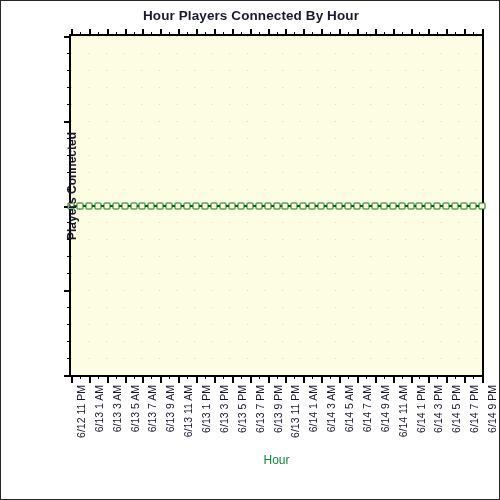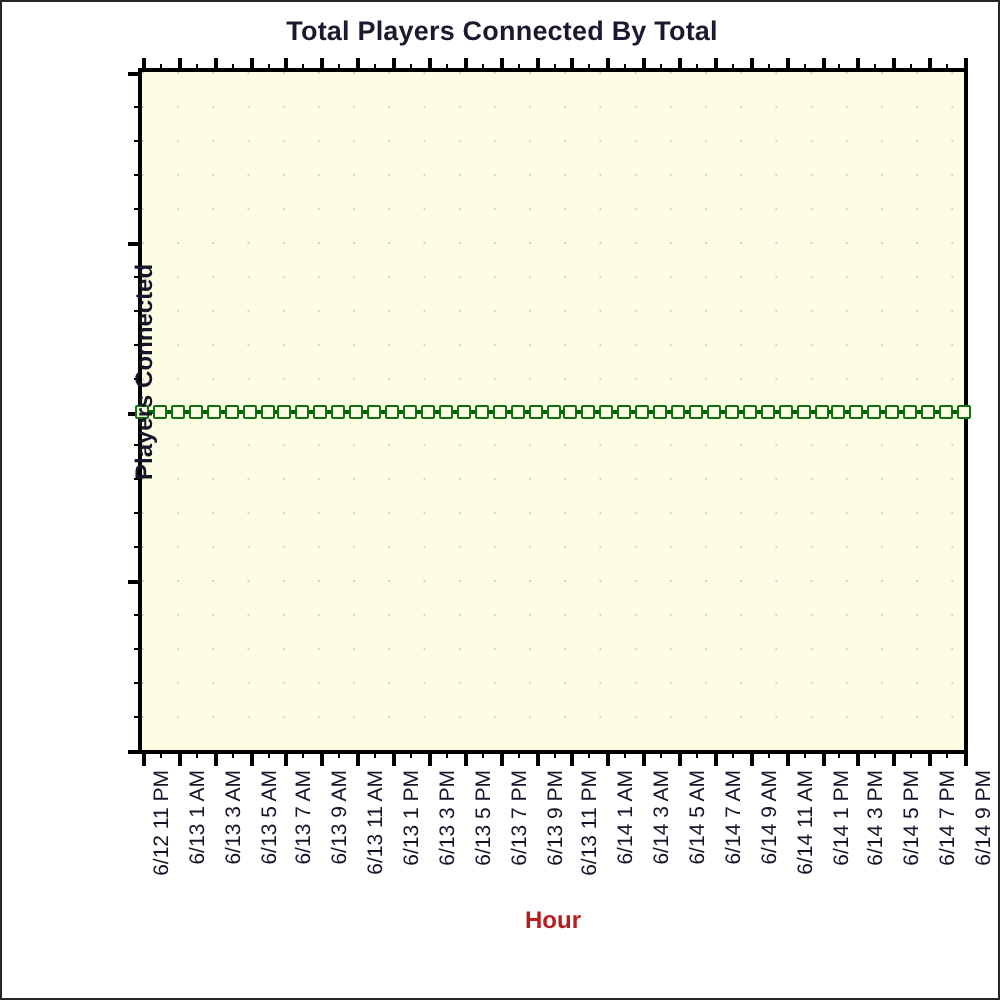--- a/index.html
+++ b/index.html
@@ -147,22 +147,22 @@
     transform: rotate(-90deg) translateX(-100%);
     text-align: right;
   }
   #x-axis-title {
     position: absolute;
     left: 68px;
     top: 452px;
     width: 415px;
     text-align: center;
     font-size: 12px;
-    font-weight: bold;
-    color: #b91c1c;
+    font-weight: normal;
+    color: #15803d;
   }
 
   
   #legend {
     position: absolute;
     left: 57px;
     top: 474px;
     display: flex;
     align-items: center;
     gap: 9px;
@@ -201,21 +201,21 @@
     font-size: 11px;
     color: #15152b;
     white-space: nowrap;
   }
 </style>
 </head>
 <body>
 
 <div id="canvas">
 
-  <div id="chart-title">Total Players Connected By Total</div>
+  <div id="chart-title">Hour Players Connected By Hour</div>
 
   <div id="plot-area">
     <div id="grid-layer">
         <div class="gridline-h" style="top: 322.05px;"></div>
         <div class="gridline-h" style="top: 305.1px;"></div>
         <div class="gridline-h" style="top: 288.15px;"></div>
         <div class="gridline-h" style="top: 271.2px;"></div>
         <div class="gridline-h major" style="top: 254.25px;"></div>
         <div class="gridline-h" style="top: 237.3px;"></div>
         <div class="gridline-h" style="top: 220.35px;"></div>

